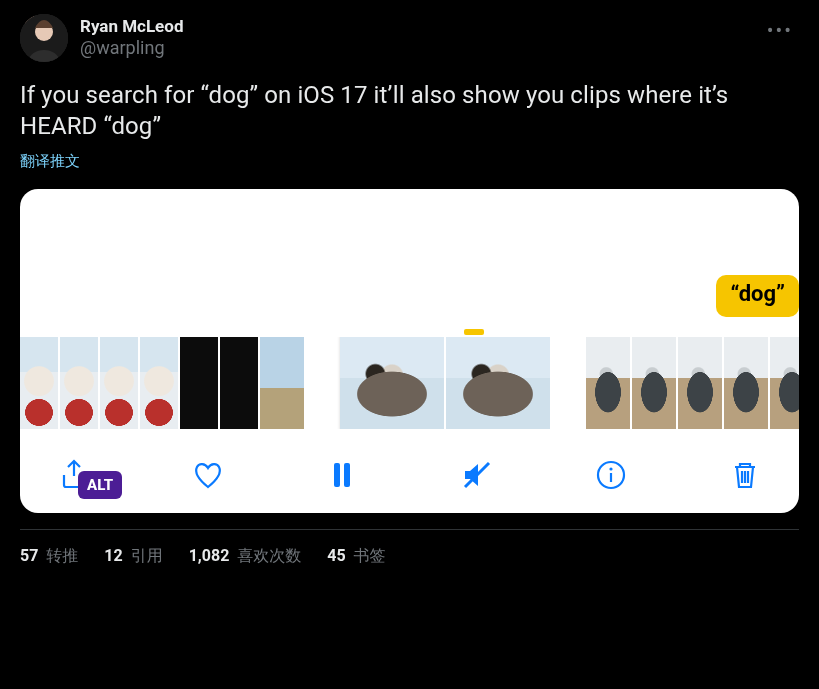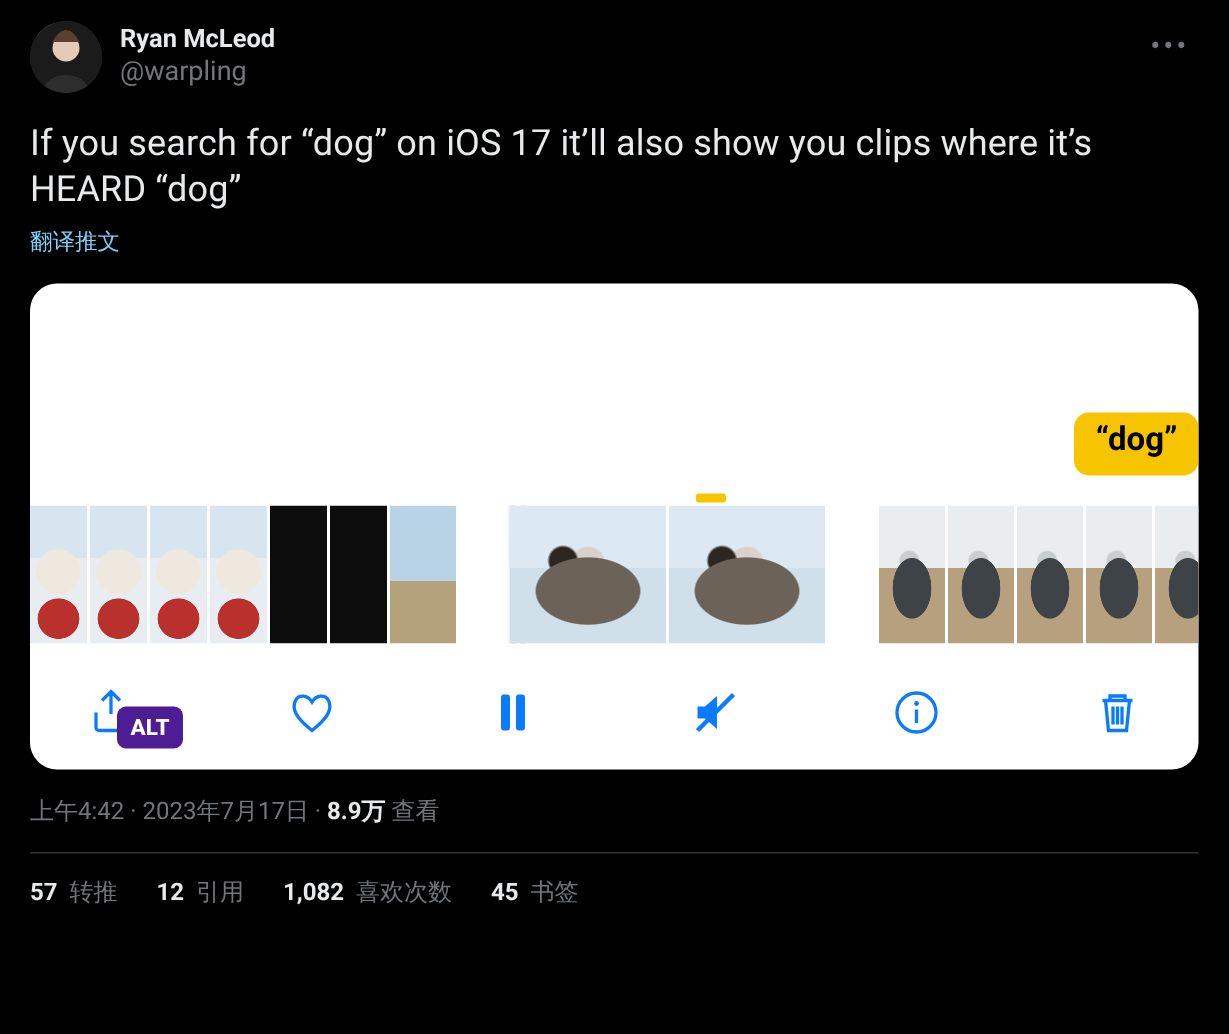--- a/index.html
+++ b/index.html
@@ -277,23 +277,20 @@
       <div class="tool-btn">
         <svg viewBox="0 0 34 34">
             <path d="M7 9 h20 M12 9 v-3 h10 v3 M9 9 l2 20 h12 l2 -20 M14 13 v12 M17 13 v12 M20 13 v12"></path>
           </svg>
       </div>
     </div>
 
     <div class="alt-badge">ALT</div>
   </div>
 
-  <div class="meta-row">
-    <span>上午4:42</span><span> · </span><span>2023年7月17日</span><span> · </span><span class="views-count">8.9万</span><span> 查看</span>
-  </div>
 
   <div class="divider"></div>
 
   <div class="stats-row">
     <div><span class="num">57</span><span> 转推</span></div>
     <div><span class="num">12</span><span> 引用</span></div>
     <div><span class="num">1,082</span><span> 喜欢次数</span></div>
     <div><span class="num">45</span><span> 书签</span></div>
   </div>
 

